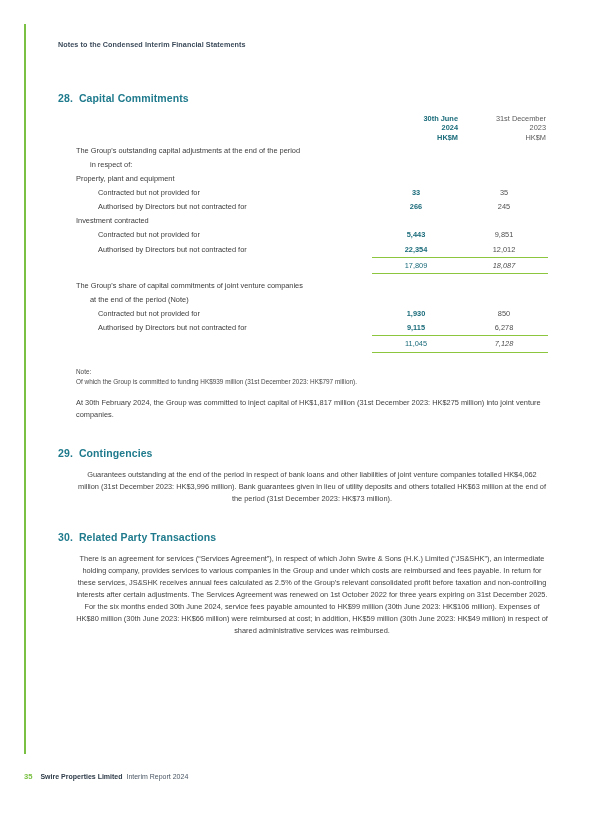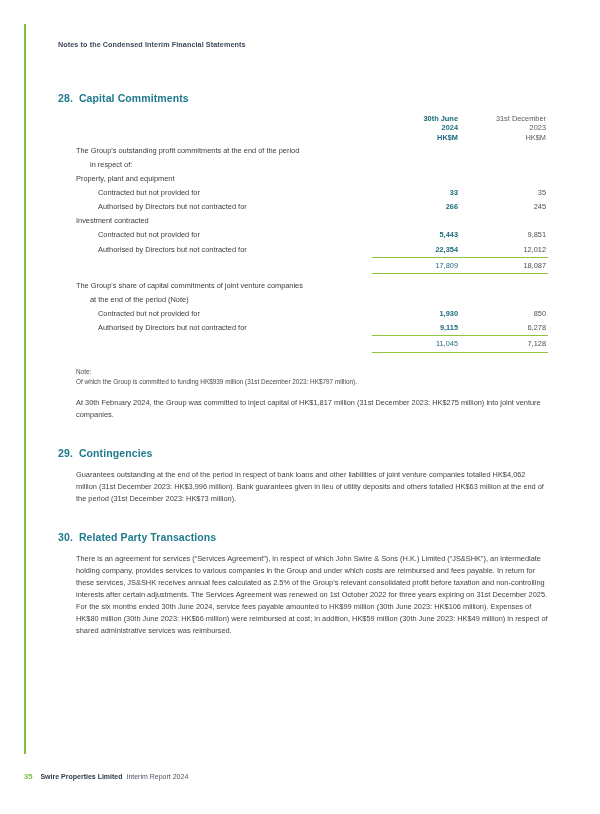--- a/index.html
+++ b/index.html
@@ -72,47 +72,47 @@
   table.fin th.h1 { color: #1a6b7a; }
   table.fin th.h2 { color: #5a5a5a; font-weight: normal; }
   table.fin th.blank { }
   table.fin td {
     padding: 2.2px 2px;
     vertical-align: top;
     line-height: 1.32;
   }
   table.fin td.label { text-align: left; padding-left: 0; }
   table.fin td.num {
-    text-align: right;
+    text-align: center;
     white-space: nowrap;
   }
   table.fin td.num.cur { color: #1a6b7a; font-weight: bold; }
   table.fin td.num.prev { color: #4f4f4f; }
   .indent1 { padding-left: 14px !important; }
   .indent2 { padding-left: 22px !important; }
   tr.rule-top td.num { border-top: 0.8px solid #8cc63f; padding-top: 3px; }
   tr.total td.num.cur { color: #1a6b7a; font-weight: normal; }
-  tr.total td.num.prev { color: #4f4f4f; }
+  tr.total td.num.prev { color: #4f4f4f; font-style: italic; }
   tr.rule-under td.num { border-bottom: 0.8px solid #8cc63f; padding-bottom: 3px; }
   .spacer-row td { height: 5px; padding: 0; }
   .note-block {
     margin: 14px 0 0 18px;
     font-size: 6.4px;
     color: #4a4a4a;
     line-height: 1.55;
   }
   .note-block .note-title { font-size: 6.4px; }
   p.body {
     margin: 10px 0 0 18px;
     font-size: 7.4px;
     line-height: 1.62;
     color: #3f3f3f;
     text-align: left;
   }
-  p.body.first { margin-top: 0; }
+  p.body.first { margin-top: 0; text-align: center; }
   .sec-block { margin-top: 26px; }
   .footer {
     position: absolute;
     left: 24px;
     top: 772px;
     font-size: 7px;
     color: #3b4a5a;
   }
   .footer .pg {
     color: #7ac143;
@@ -155,21 +155,21 @@
             </th>
             <th class="h2">
               <span>31st December</span><br>
               <span>2023</span><br>
               <span>HK$M</span>
             </th>
           </tr>
         </thead>
         <tbody>
           <tr>
-            <td class="label">The Group's outstanding profit commitments at the end of the period</td>
+            <td class="label">The Group's outstanding capital adjustments at the end of the period</td>
             <td class="num cur"></td>
             <td class="num prev"></td>
           </tr>
           <tr>
             <td class="label indent1">in respect of:</td>
             <td class="num cur"></td>
             <td class="num prev"></td>
           </tr>
           <tr>
             <td class="label">Property, plant and equipment</td>

